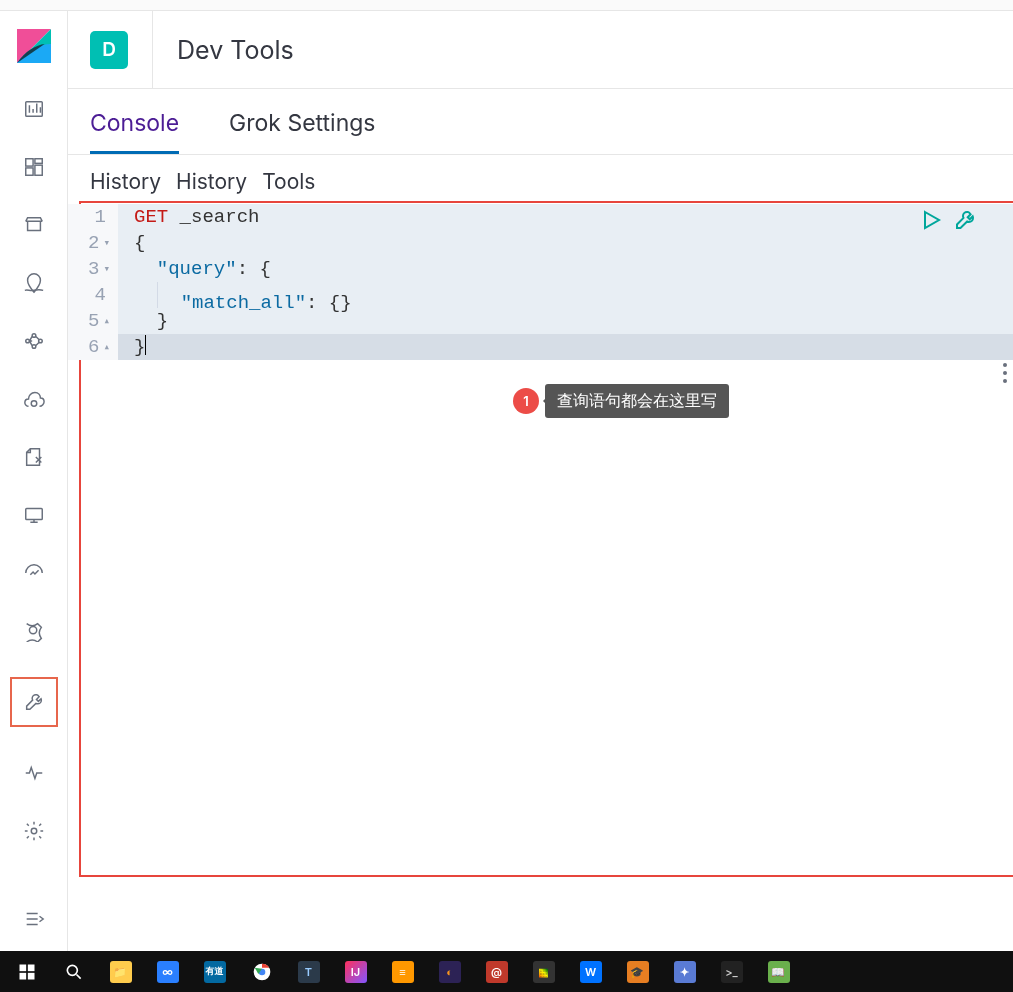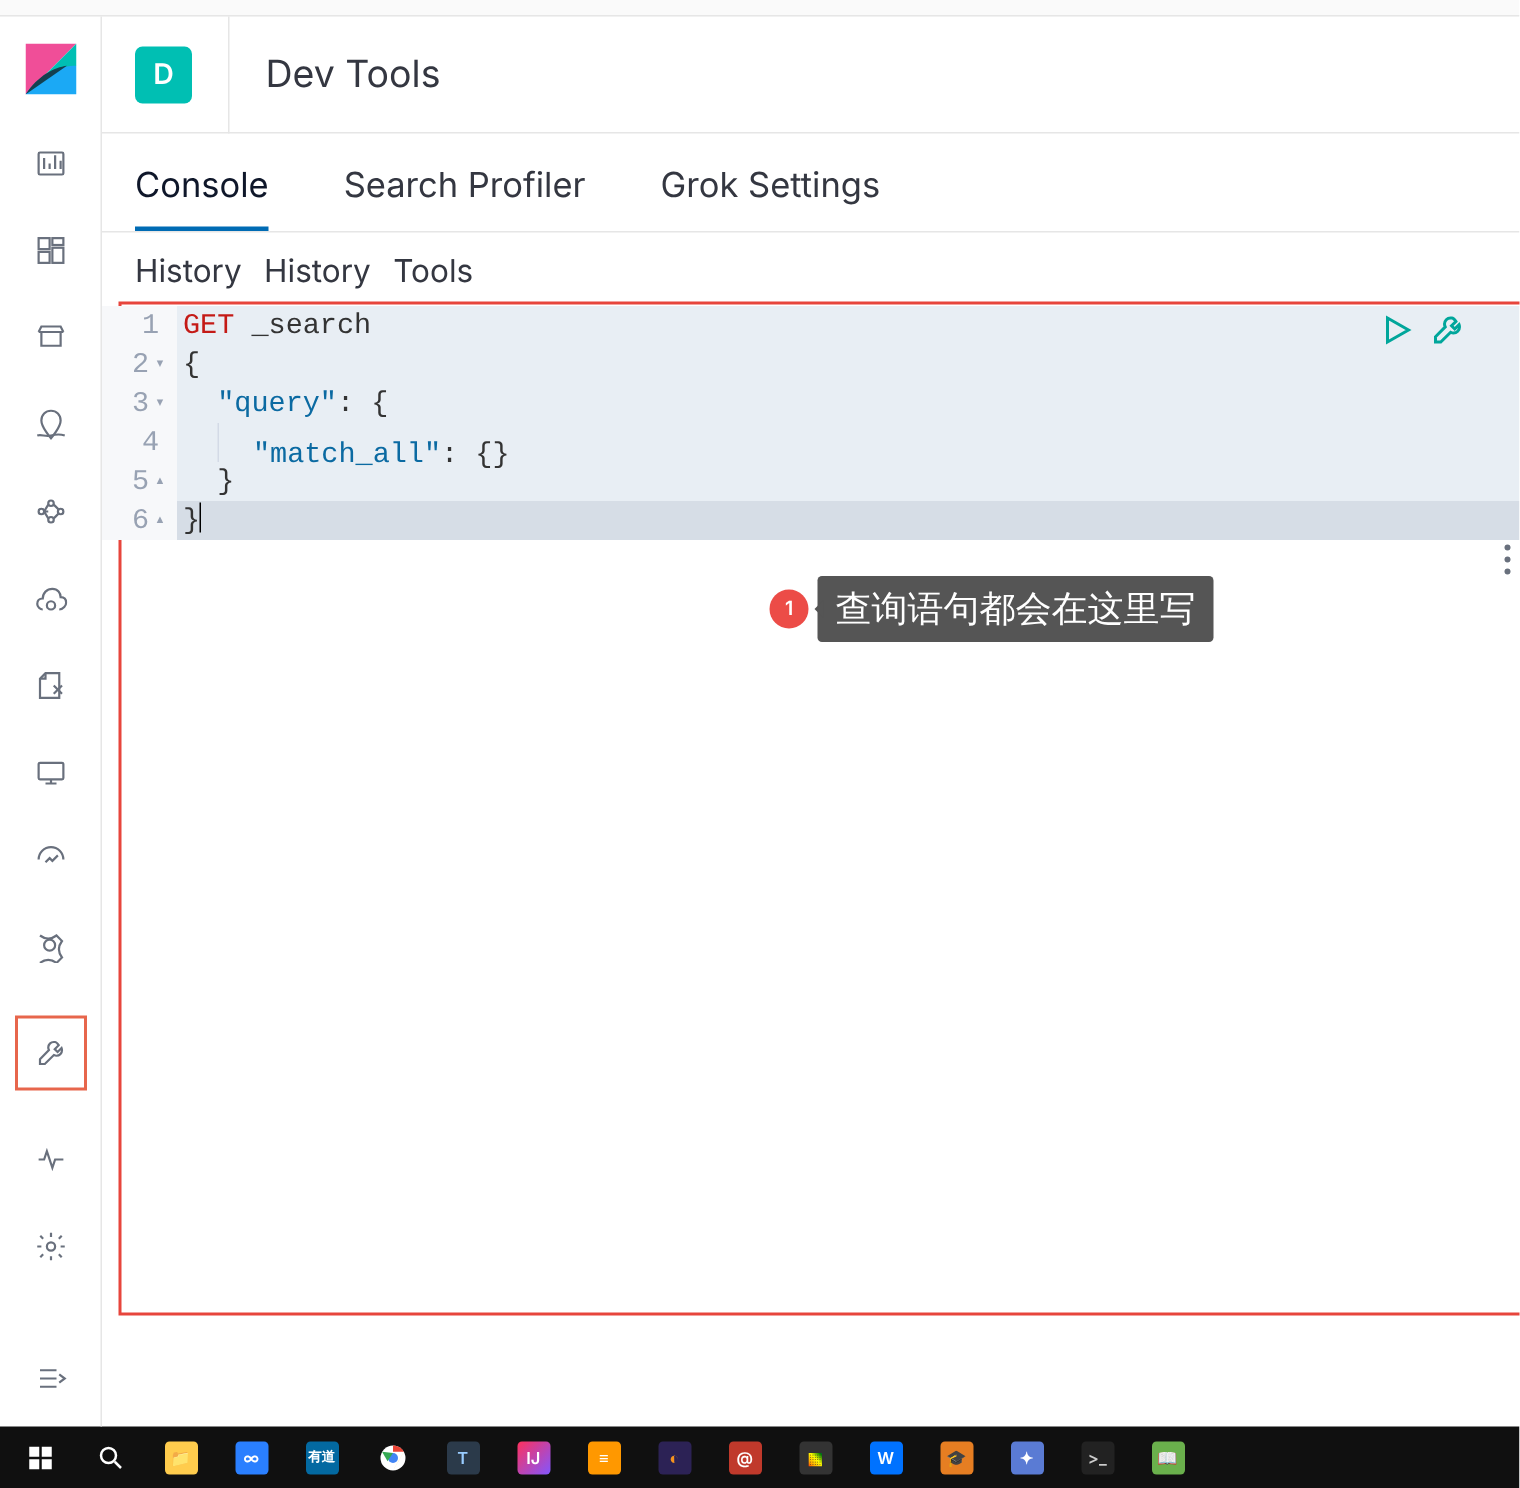--- a/index.html
+++ b/index.html
@@ -15,47 +15,47 @@
   .collapse-arrow { position:absolute; bottom:20px; }
   
   .main { flex:1; display:flex; flex-direction:column; position:relative; }
   .header { height:78px; display:flex; align-items:center; border-bottom:1px solid #e6e6e6; padding-left:22px; gap:24px; }
   .space-badge { width:38px; height:38px; background:#00bfb3; color:#fff; border-radius:5px; display:flex; align-items:center; justify-content:center; font-weight:600; font-size:19px; }
   .vline { width:1px; height:78px; background:#e6e6e6; margin-left:0; }
   .page-title { font-size:25px; color:#343741; font-weight:400; }
   
   .tabs { display:flex; gap:50px; padding:20px 0 0 22px; border-bottom:1px solid #e6e6e6; font-size:23px; }
   .tab { padding-bottom:14px; color:#343741; cursor:pointer; }
-  .tab.active { color:#0f172a; border-bottom:3px solid #006bb4; }
+  .tab.active { color:#4c1d95; border-bottom:3px solid #006bb4; }
   
   .submenu { display:flex; gap:15px; padding:14px 0 10px 22px; font-size:21px; color:#343741; }
   .submenu span { cursor:pointer; }
   
   .editor-zone { margin: 0 0 0 0; position:relative; }
   .red-outline { position:absolute; left:11px; top:-3px; width:958px; height:676px; border:2px solid #e7453c; pointer-events:none; }
   .editor { display:flex; font-family: "SFMono-Regular", Consolas, "Liberation Mono", Menlo, monospace; font-size:19px; line-height:26px; position:relative; }
   .gutter { width:50px; text-align:right; color:#98a2b3; padding:0 8px 0 0; background:#f7f8fa; user-select:none; }
   .gutter .gline { height:26px; display:flex; justify-content:flex-end; align-items:center; gap:4px; }
   .fold { font-size:11px; color:#98a2b3; }
   .code { flex:1; position:relative; }
-  .codeline { height:26px; padding-left:4px; white-space:pre; background:#e8eef4; }
+  .codeline { height:26px; padding-left:16px; white-space:pre; background:#e8eef4; }
   .codeline.lastline { background:#d6dde6; }
   .indent-guide { border-left:1px solid #d3dae6; display:inline-block; height:100%; margin-right:0; }
   .cursor { display:inline-block; width:1px; height:20px; background:#000; vertical-align:middle; margin-bottom:3px; }
   .tk-method { color:#c41a16; }
   .tk-path { color:#333; }
   .tk-key { color:#0b6aa2; }
   .tk-brace { color:#333; }
   
   .editor-actions { position:absolute; right:36px; top:4px; display:flex; gap:10px; }
   .editor-actions svg { width:24px; height:24px; stroke:#00a69b; fill:none; stroke-width:2; cursor:pointer; }
   
   .callout { position:absolute; left:445px; top:180px; display:flex; align-items:center; gap:6px; }
   .callout-badge { width:26px; height:26px; border-radius:50%; background:#ec4c47; color:#fff; font-size:13px; display:flex; align-items:center; justify-content:center; font-weight:600; }
-  .callout-text { background:#555; color:#fff; padding:6px 12px; border-radius:3px; font-size:24px; position:relative; }
+  .callout-text { background:#555; color:#fff; padding:6px 12px; border-radius:3px; font-size:16px; position:relative; }
   .callout-text:before { content:""; position:absolute; left:-8px; top:50%; margin-top:-6px; border:6px solid transparent; border-right-color:#555; }
   
   .kebab { position:absolute; right:6px; top:352px; display:flex; flex-direction:column; gap:4px; cursor:pointer; }
   .kebab div { width:4px; height:4px; background:#69707d; border-radius:50%; }
   
   .taskbar { height:41px; background:#101010; display:flex; align-items:center; padding:0 4px; gap:2px; }
   .tb-item { width:45px; height:41px; display:flex; align-items:center; justify-content:center; }
   .tb-item svg, .tb-item .tb-glyph { width:20px; height:20px; }
   .tb-sq { width:22px; height:22px; border-radius:3px; display:flex; align-items:center; justify-content:center; font-size:11px; color:#fff; font-weight:600; }
 </style>
@@ -165,21 +165,20 @@
 
   <div class="main">
     <div class="header">
       <div class="space-badge">D</div>
       <div class="vline"></div>
       <div class="page-title">Dev Tools</div>
     </div>
 
     <div class="tabs">
       <div class="tab active">Console</div>
-      <div class="tab">Search Profiler</div>
       <div class="tab">Grok Settings</div>
     </div>
 
     <div class="submenu">
       <span>History</span>
       <span>History</span>
       <span>Tools</span>
     </div>
 
     <div class="editor-zone">

